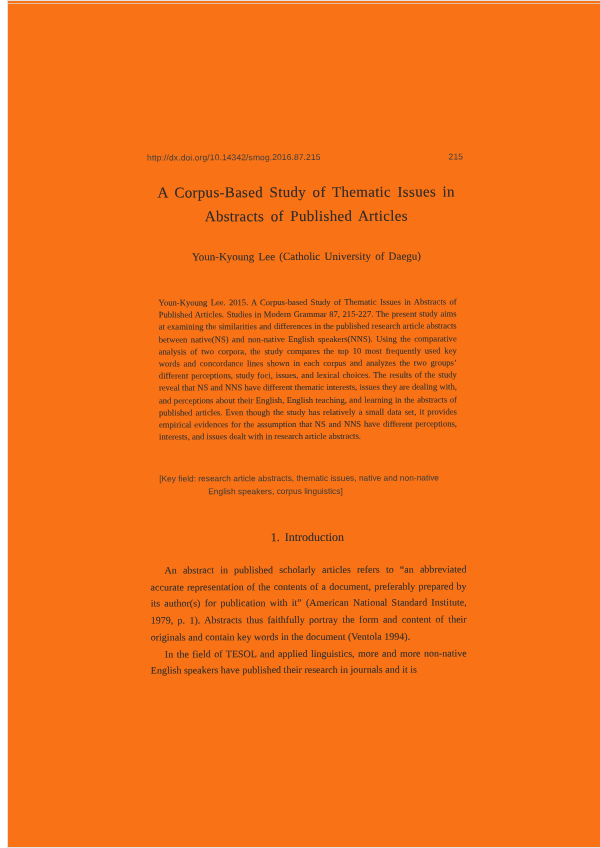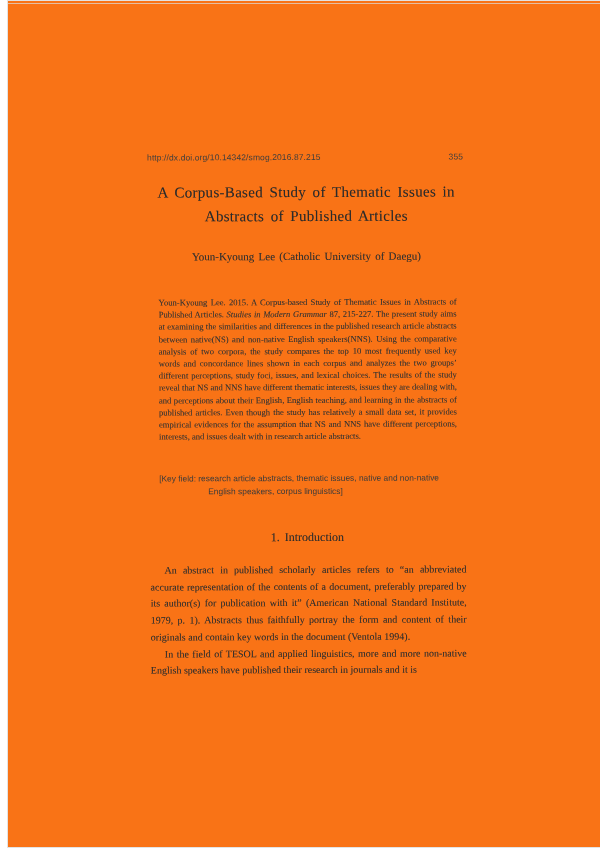--- a/index.html
+++ b/index.html
@@ -75,21 +75,20 @@
     left: 151px;
     top: 295px;
     width: 298px;
     font-size: 8.6px;
     line-height: 12.2px;
     text-align: justify;
     color: #333333;
     text-shadow: 0 0 0.3px rgba(51,51,51,0.3);
   }
   .journal-italic {
-    font-style: italic;
   }
   .keywords-block {
     position: absolute;
     left: 151px;
     top: 471px;
     width: 302px;
     box-sizing: border-box;
     padding-left: 49px;
     text-indent: -49px;
     font-family: "Liberation Sans", sans-serif;
@@ -126,21 +125,21 @@
 </style>
 </head>
 <body>
 
 <div class="page">
   <div class="scan-edge-top"></div>
   <div class="scan-surface">
 
     <div class="header-row">
       <span>http://dx.doi.org/10.14342/smog.2016.87.215</span>
-      <span>355</span>
+      <span>215</span>
     </div>
 
     <div class="article-title">
       <div>A Corpus-Based Study of Thematic Issues in</div>
       <div>Abstracts of Published Articles</div>
     </div>
 
     <div class="author-line">Youn-Kyoung Lee (Catholic University of Daegu)</div>
 
     <div class="abstract-block">

